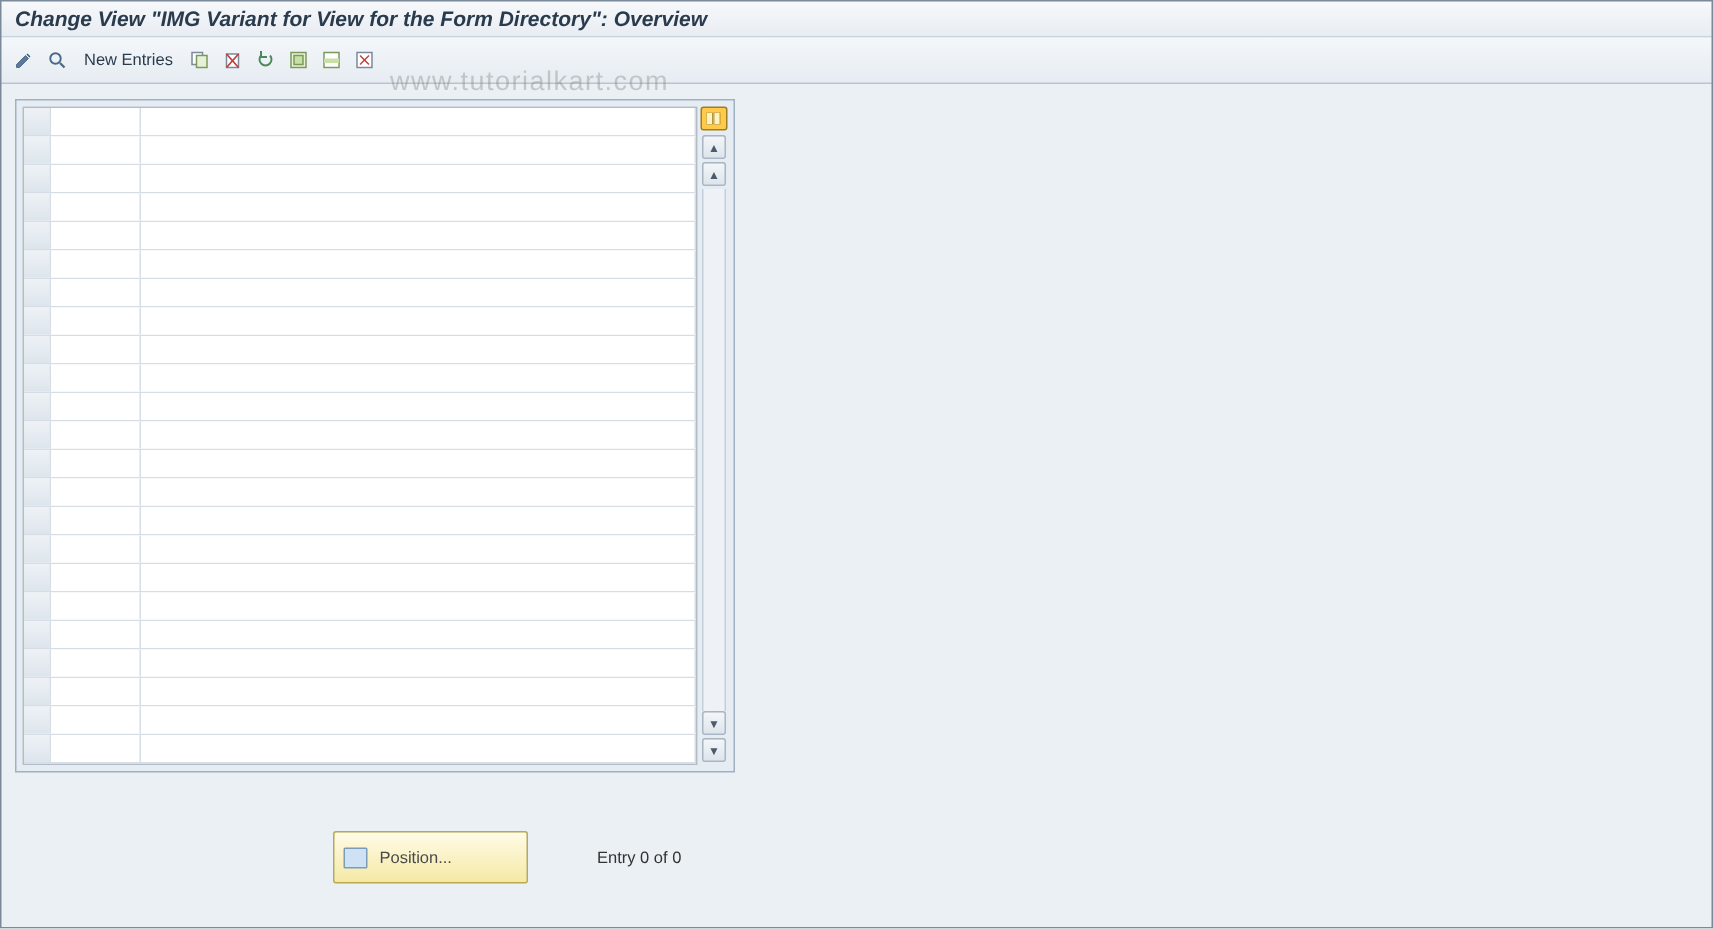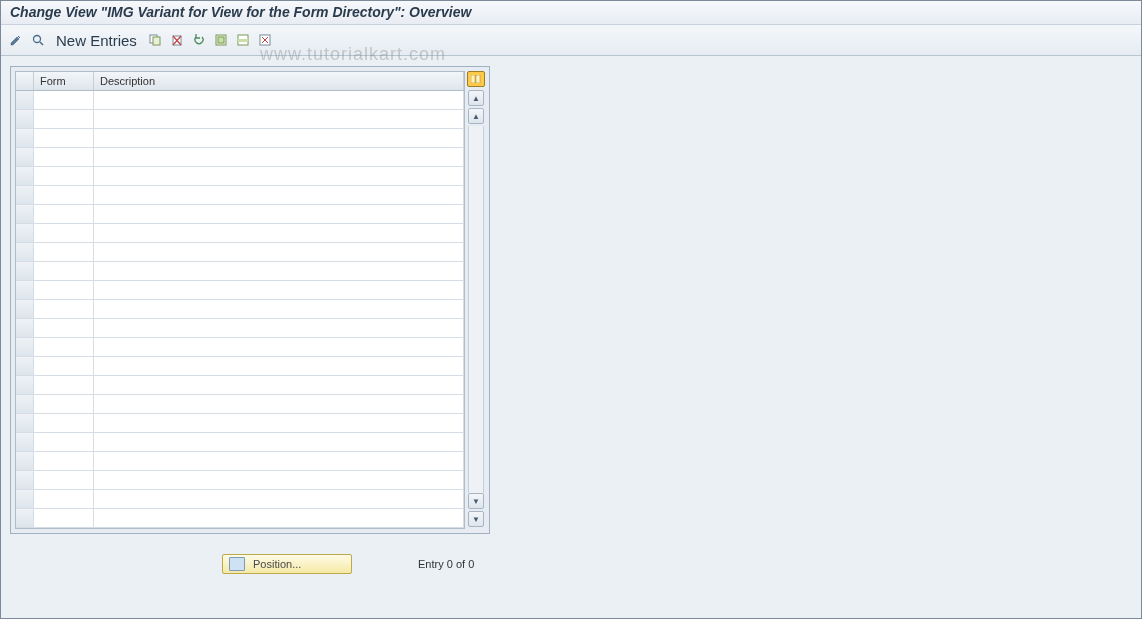--- a/index.html
+++ b/index.html
@@ -37,21 +37,21 @@
   .tool-icon {
     width: 16px;
     height: 16px;
     display: inline-flex;
     align-items: center;
     justify-content: center;
     cursor: pointer;
     border-radius: 2px;
   }
   .tool-label {
-    font-size: 15px;
+    font-size: 11px;
     color: #2a3b4d;
     cursor: pointer;
     padding: 0 4px;
   }
   .work-area {
     position: relative;
     background: #ebf0f5;
     width: 100%;
     height: calc(619px - 26px - 30px);
     padding: 10px;
@@ -145,38 +145,38 @@
     position: absolute;
     top: 554px;
     left: 0;
     width: 100%;
     display: flex;
     align-items: center;
   }
   .pos-button {
     margin-left: 222px;
     width: 130px;
-    height: 20px;
+    height: 35px;
     background: linear-gradient(#fffbe6, #f5e9a6);
     border: 1px solid #bba94a;
     border-radius: 2px;
     display: flex;
     align-items: center;
     gap: 8px;
     padding: 0 6px;
     cursor: pointer;
     font-size: 11px;
     color: #4a4a4a;
     box-sizing: border-box;
   }
   .pos-button .pic {
     width:14px;height:12px;background:#cfe2f3;border:1px solid #7a9cb8;border-radius:1px;
   }
   .entry-text {
-    margin-left: 66px;
+    margin-left: 46px;
     font-size: 11px;
     color: #333;
   }
   .watermark {
     position: absolute;
     top: 44px;
     left: 260px;
     font-size: 18px;
     letter-spacing: 1px;
     color: rgba(120,120,120,0.35);
@@ -248,25 +248,20 @@
         <line x1="4" y1="4" x2="10" y2="10" stroke="#c04040"></line>
         <line x1="10" y1="4" x2="4" y2="10" stroke="#c04040"></line>
       </svg>
   </span>
 </div>
 
 <div class="work-area">
   <div class="panel">
     <div class="panel-inner">
       <div class="table-wrap">
-        <div class="table-head">
-          <div class="th th-sel"></div>
-          <div class="th th-form">Form</div>
-          <div class="th th-desc">Description</div>
-        </div>
         <div id="table-body">
             <div class="tr">
               <div class="td td-sel"></div>
               <div class="td td-form"></div>
               <div class="td td-desc"></div>
             </div>
             <div class="tr">
               <div class="td td-sel"></div>
               <div class="td td-form"></div>
               <div class="td td-desc"></div>

